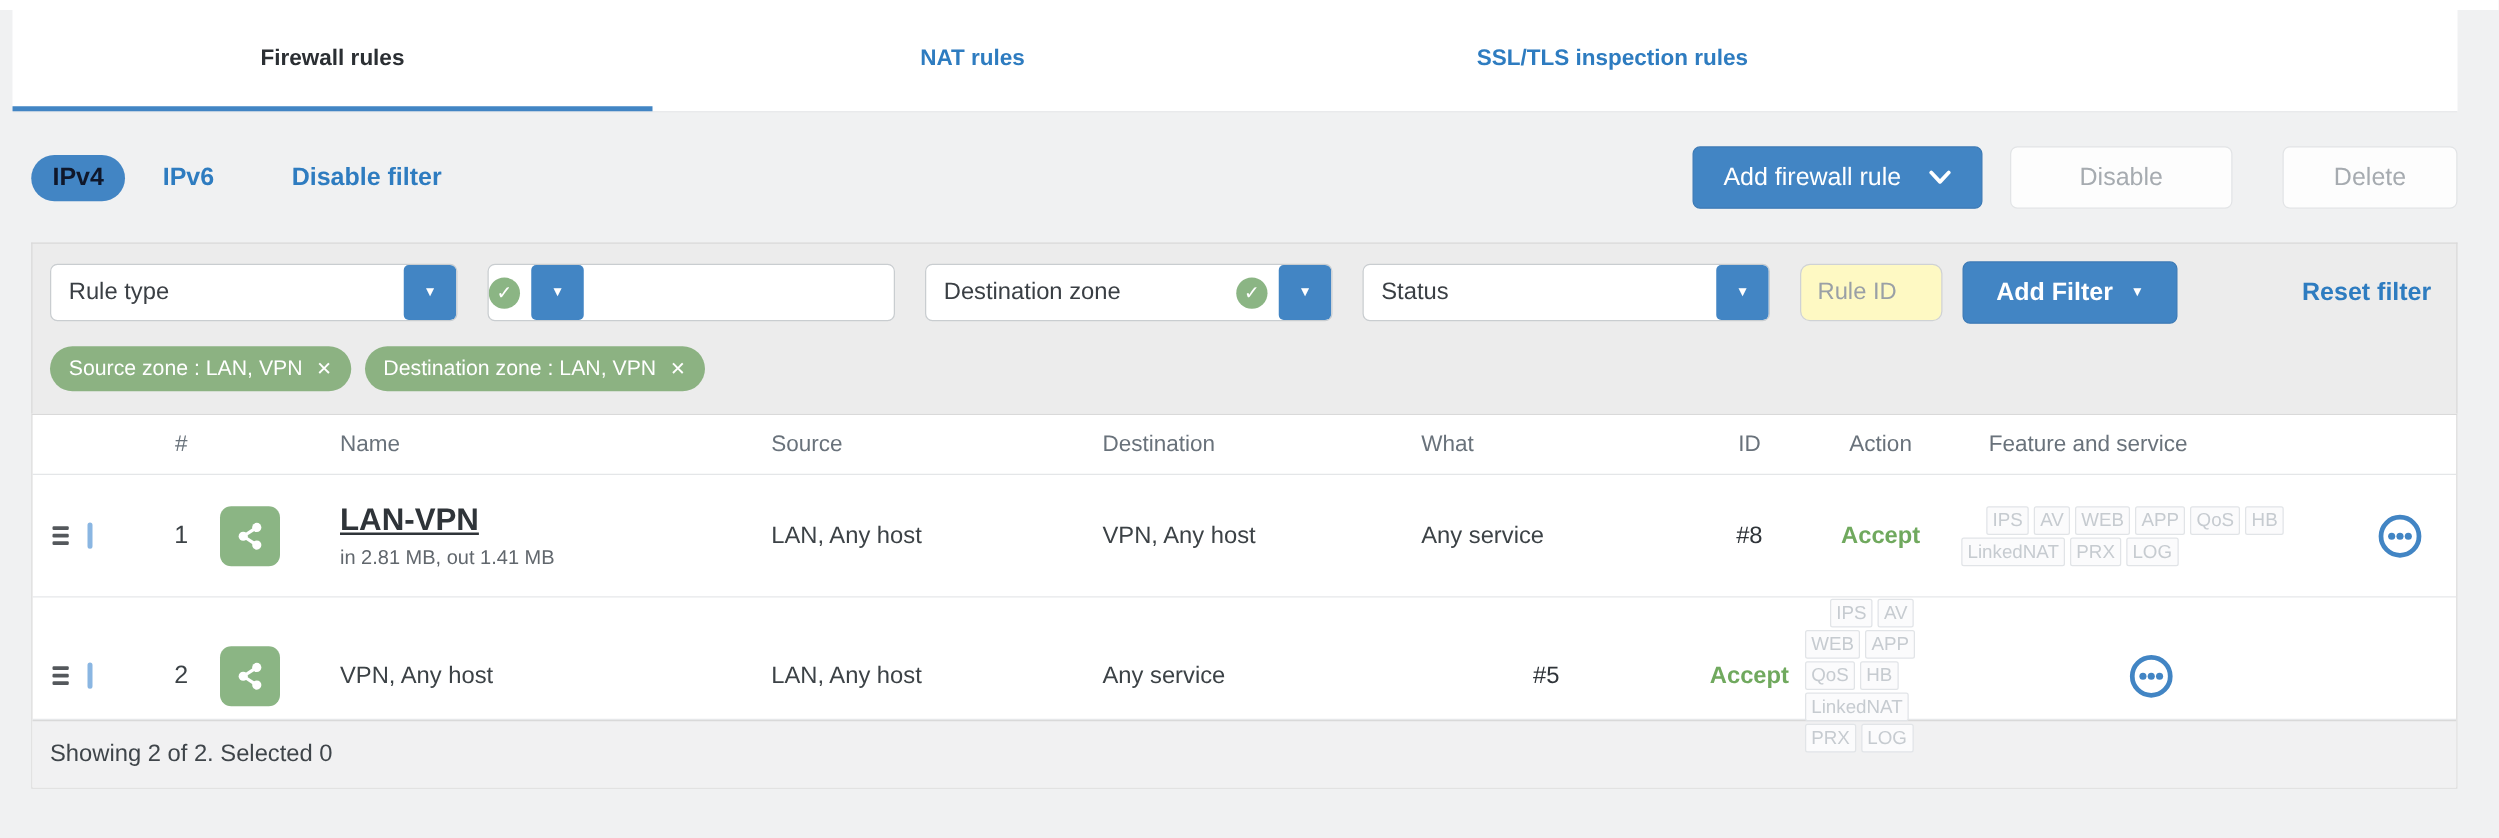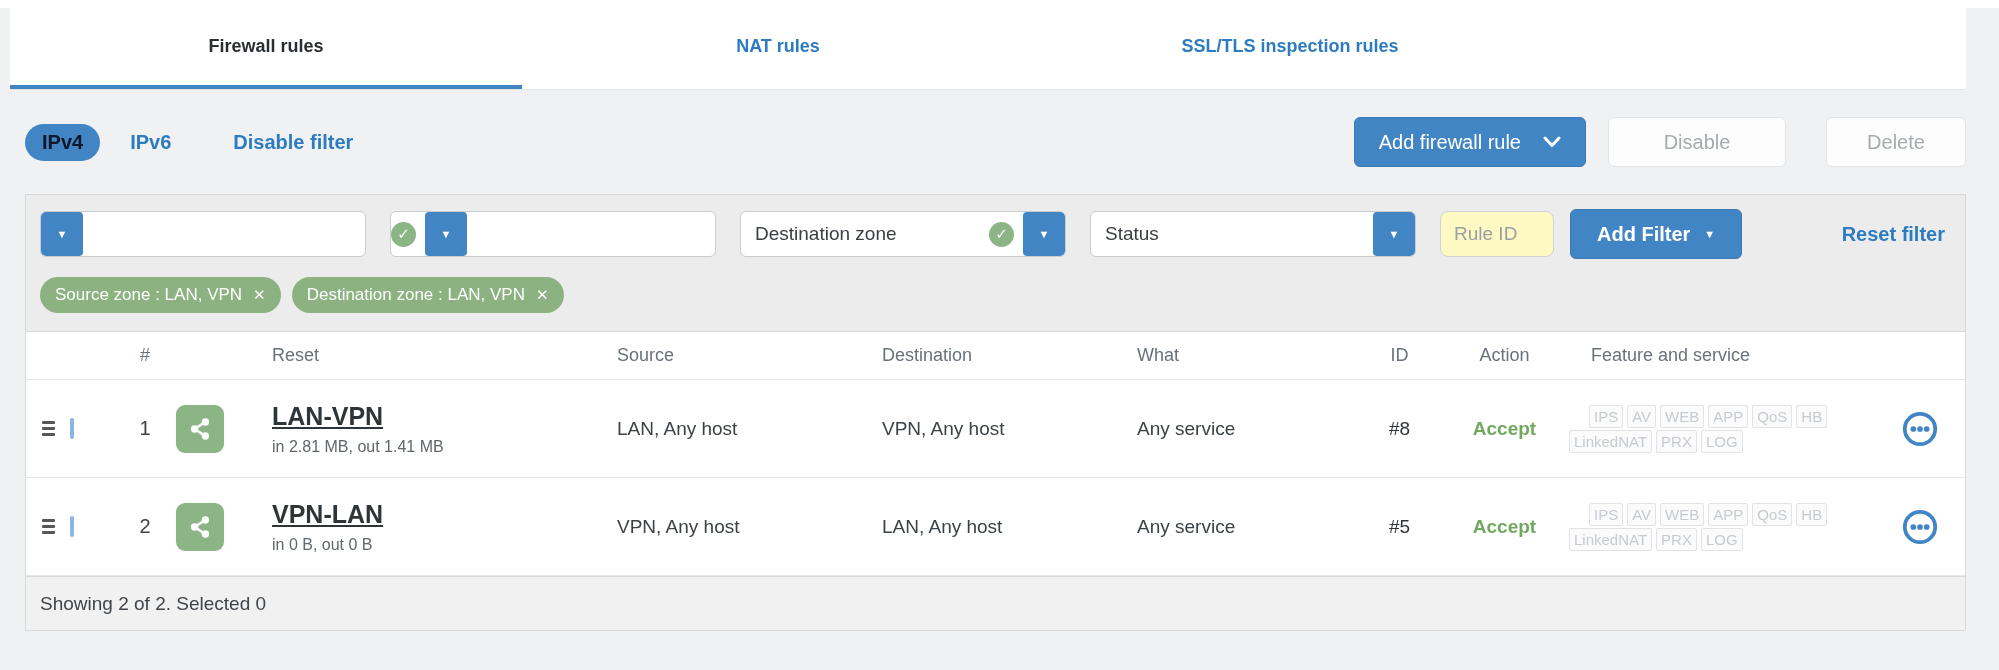--- a/index.html
+++ b/index.html
@@ -165,20 +165,21 @@
         </svg>
     </span>
   </button>
   <button class="btn btn-light btn-disable">Disable</button>
   <button class="btn btn-light btn-delete">Delete</button>
 </div>
 
 <div class="filter-panel">
   <div class="filter-row">
     <div class="dropdown">
+      <span class="dd-label">Rule type</span>
       <span class="dd-caret">▼</span>
     </div>
     <div class="dropdown">
       <span class="dd-check">✓</span>
       <span class="dd-caret">▼</span>
     </div>
     <div class="dropdown">
       <span class="dd-label">Destination zone</span>
       <span class="dd-check">✓</span>
       <span class="dd-caret">▼</span>
@@ -206,21 +207,21 @@
   </div>
 </div>
 
 <div class="rule-table">
 
   <div class="tgrid thead">
     <span></span>
     <span></span>
     <span class="th-num">#</span>
     <span></span>
-    <span class="th-pad">Reset</span>
+    <span class="th-pad">Name</span>
     <span class="th-pad">Source</span>
     <span class="th-pad">Destination</span>
     <span class="th-pad">What</span>
     <span class="th-id">ID</span>
     <span class="th-action">Action</span>
     <span class="th-feature">Feature and service</span>
     <span></span>
   </div>
 
   <div class="tgrid trow">
@@ -273,24 +274,20 @@
     <span class="rownum">2</span>
     <span class="ruleicon">
       <svg width="26" height="26" viewBox="0 0 24 24">
         <line x1="7" y1="12" x2="17" y2="5.5" stroke="#fff" stroke-width="2.4"></line>
         <line x1="7" y1="12" x2="17" y2="18.5" stroke="#fff" stroke-width="2.4"></line>
         <circle cx="17" cy="5.5" r="3.4" fill="#fff"></circle>
         <circle cx="7" cy="12" r="3.4" fill="#fff"></circle>
         <circle cx="17" cy="18.5" r="3.4" fill="#fff"></circle>
       </svg>
     </span>
-    <span class="name-cell">
-      <span class="rule-name">VPN-LAN</span>
-      <div class="traffic">in 0 B, out 0 B</div>
-    </span>
     <span class="cell-pad">VPN, Any host</span>
     <span class="cell-pad">LAN, Any host</span>
     <span class="cell-pad">Any service</span>
     <span class="id-cell">#5</span>
     <span class="action-cell">Accept</span>
     <span><span class="features">
       <span class="badge">IPS</span><span class="badge">AV</span><span class="badge">WEB</span><span class="badge">APP</span><span class="badge">QoS</span><span class="badge">HB</span><br>
       <span class="badge">LinkedNAT</span><span class="badge">PRX</span><span class="badge">LOG</span>
     </span></span>
     <span class="more">

